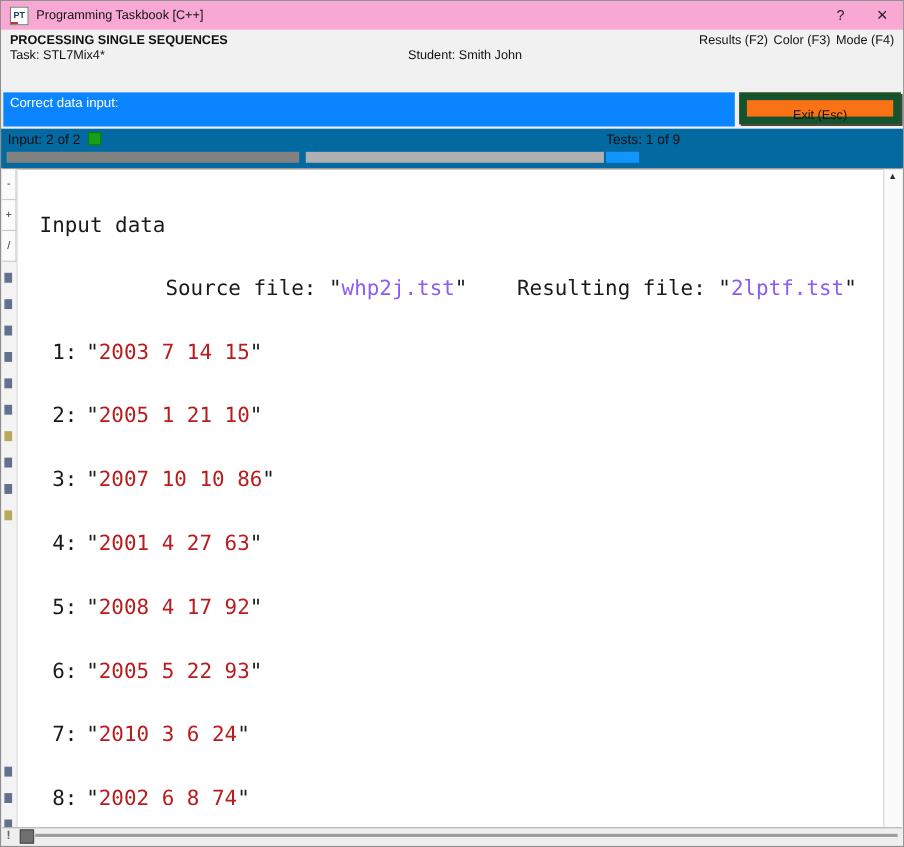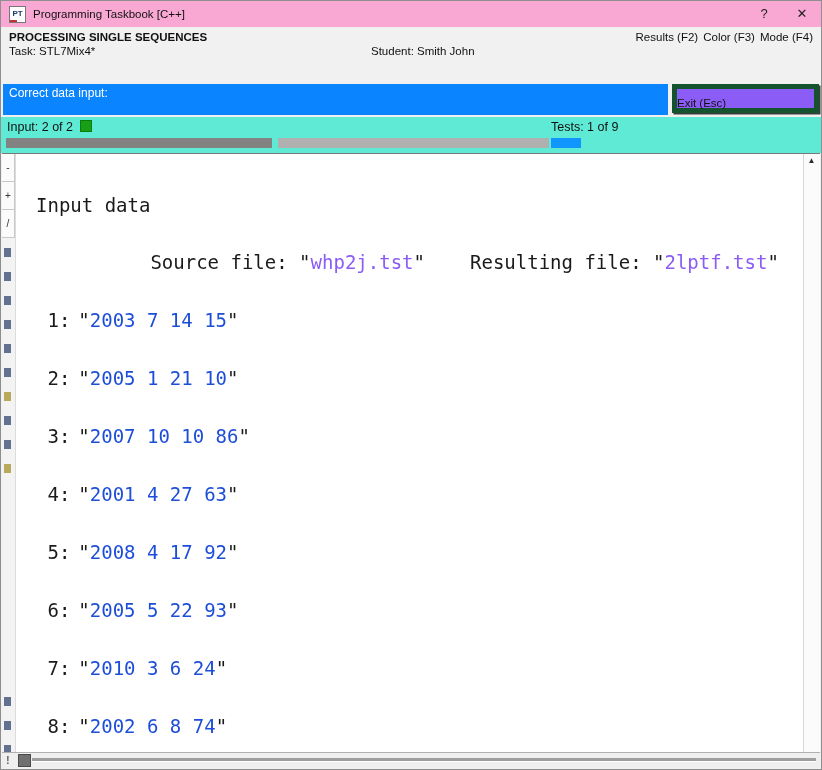--- a/index.html
+++ b/index.html
@@ -18,25 +18,25 @@
   .course{position:absolute;left:8px;top:3px;font-size:11.5px;font-weight:bold;color:#111;}
   .task{position:absolute;left:8px;top:17px;font-size:11.5px;color:#111;}
   .student{position:absolute;left:370px;top:17px;font-size:11.5px;color:#111;}
   .hbtns{position:absolute;right:8px;top:3px;display:flex;gap:5px;}
   .hbtn{font-size:11.5px;color:#111;}
 
   
   .banner{position:absolute;top:83px;left:2px;width:665px;height:31px;background:#0a85ff;color:#fff;padding:2px 0 0 6px;box-sizing:border-box;}
   .banner .l1{font-size:12px;line-height:14px;}
   .banner .l2{font-size:12.5px;line-height:14px;padding-left:7px;}
-  .exitbtn{position:absolute;top:83px;left:671px;width:147px;height:29px;background:#8b5cf6;border:5px solid #14532d;box-shadow:1.5px 1.5px 0 #3c3c3c;
-    text-align:left;line-height:29px;font-size:11.5px;color:#111;box-sizing:border-box;}
+  .exitbtn{position:absolute;top:83px;left:671px;width:147px;height:29px;background:#f97316;border:7px solid #14532d;box-shadow:1.5px 1.5px 0 #3c3c3c;
+    text-align:center;line-height:29px;font-size:11.5px;color:#111;box-sizing:border-box;}
 
   
-  .status{position:absolute;top:116px;left:0;right:0;height:36px;background:#5eead4;}
+  .status{position:absolute;top:116px;left:0;right:0;height:36px;background:#0369a1;}
   .inlabel{position:absolute;left:6px;top:3px;font-size:12.5px;color:#111;}
   .greensq{display:inline-block;width:10px;height:10px;background:#17a017;border:1px solid #0d7a0d;margin-left:7px;vertical-align:-1px;}
   .tlabel{position:absolute;left:550px;top:3px;font-size:12.5px;color:#111;}
   .bar{position:absolute;top:21px;height:10px;}
   .bar1{left:5px;width:266px;background:#828282;}
   .bar2{left:277px;width:271px;background:#b0b0b0;}
   .bar3{left:550px;width:30px;background:#1196ff;}
 
   
   .content{position:absolute;top:152px;left:1px;right:1px;bottom:17px;background:#fff;border-top:1px solid #787878;}
@@ -47,21 +47,21 @@
   .scrollstrip{position:absolute;right:0;top:0;bottom:0;width:16px;background:#fbfbfb;border-left:1px solid #d8d8d8;}
   .uparrow{position:absolute;top:2px;left:0;width:15px;text-align:center;font-size:8px;color:#2a2a2a;}
 
   .textpane{position:absolute;left:14px;right:17px;top:0;bottom:0;overflow:hidden;padding:3px 0 0 20px;
     font-family:"DejaVu Sans Mono",monospace;font-size:19px;line-height:19.3px;color:#1a1a1a;white-space:pre;}
   .line{height:19.3px;}
   .srcline{position:relative;}
   .res{position:absolute;left:434px;top:0;}
   .num{margin-right:8px;}
   .qm{color:#1a1a1a;}
-  .teal .qv{color:#1d4ed8;}
+  .teal .qv{color:#b91c1c;}
   .blue .qv{color:#8b5cf6;}
 
   
   .bottombar{position:absolute;left:1px;right:1px;bottom:1px;height:15px;background:#efefef;border-top:1px solid #b0b0b0;}
   .warn{position:absolute;left:4px;top:0;font-size:11px;font-weight:bold;color:#666;line-height:15px;}
   .hthumb{position:absolute;left:16px;top:1px;width:11px;height:11px;background:#707070;border:1px solid #4a4a4a;}
   .htrack{position:absolute;left:30px;right:4px;top:5px;height:3px;background:#9e9e9e;border-bottom:1px solid #fff;}
 </style>
 </head>
 <body>

